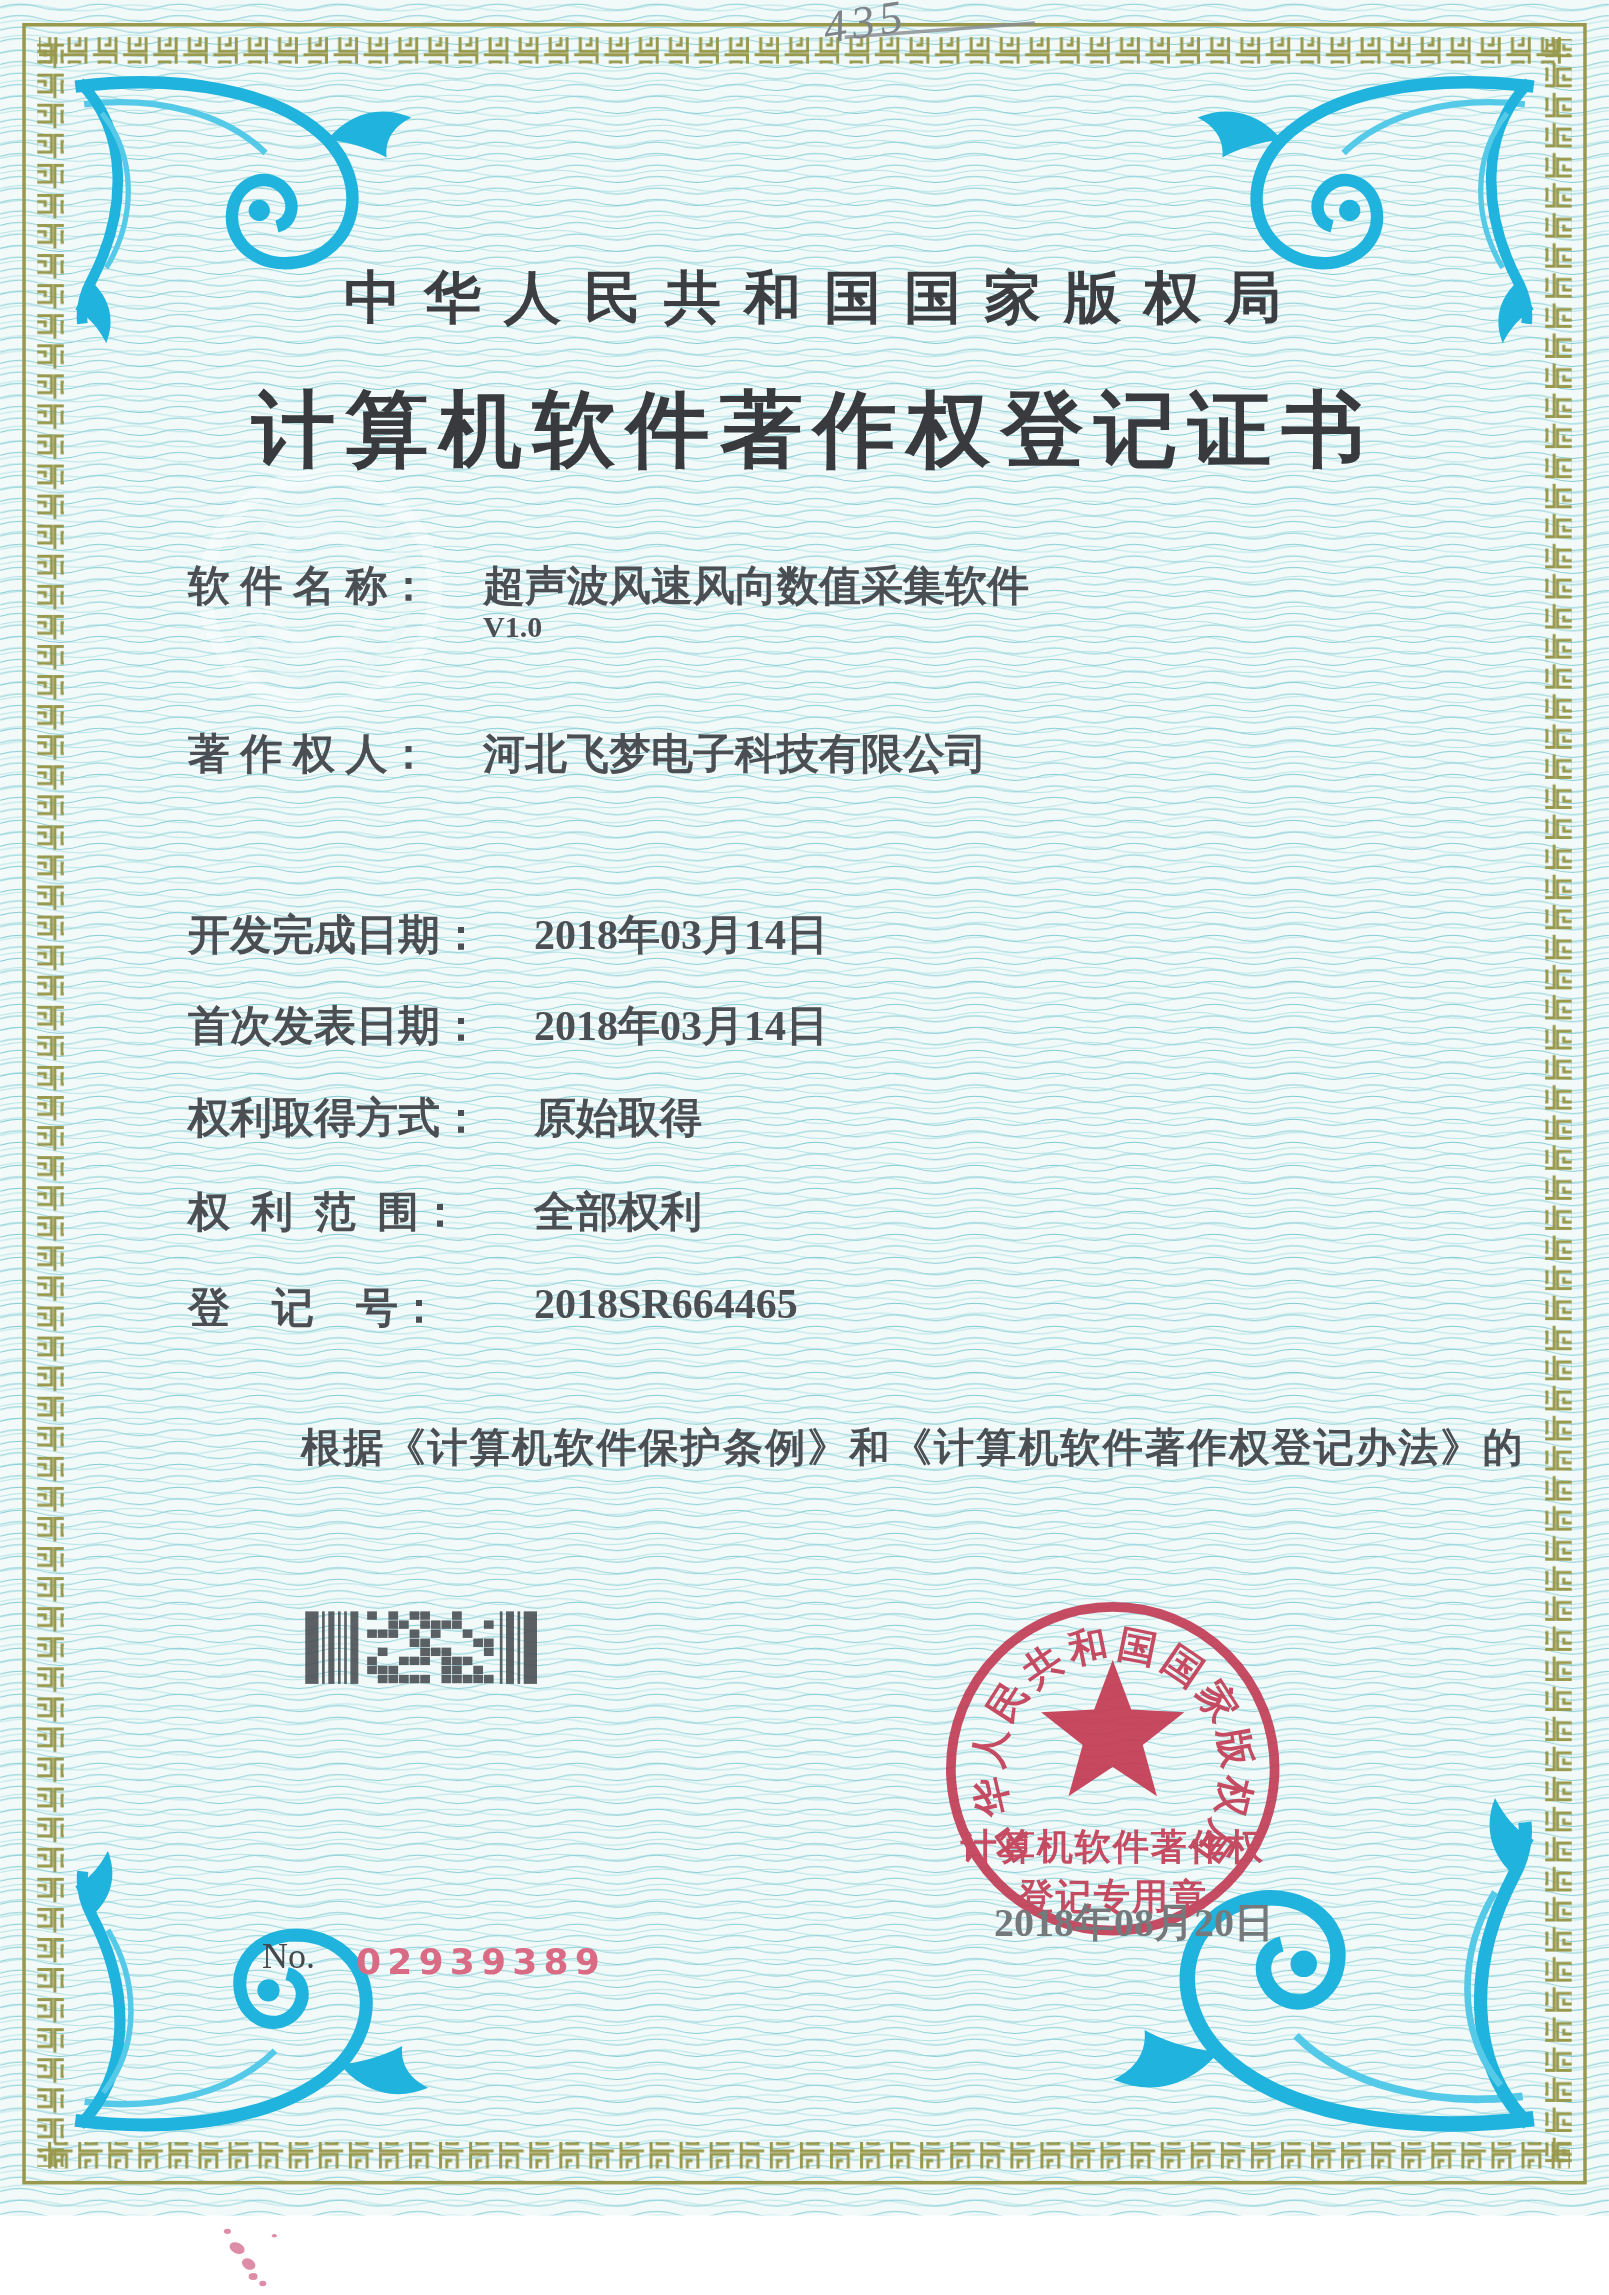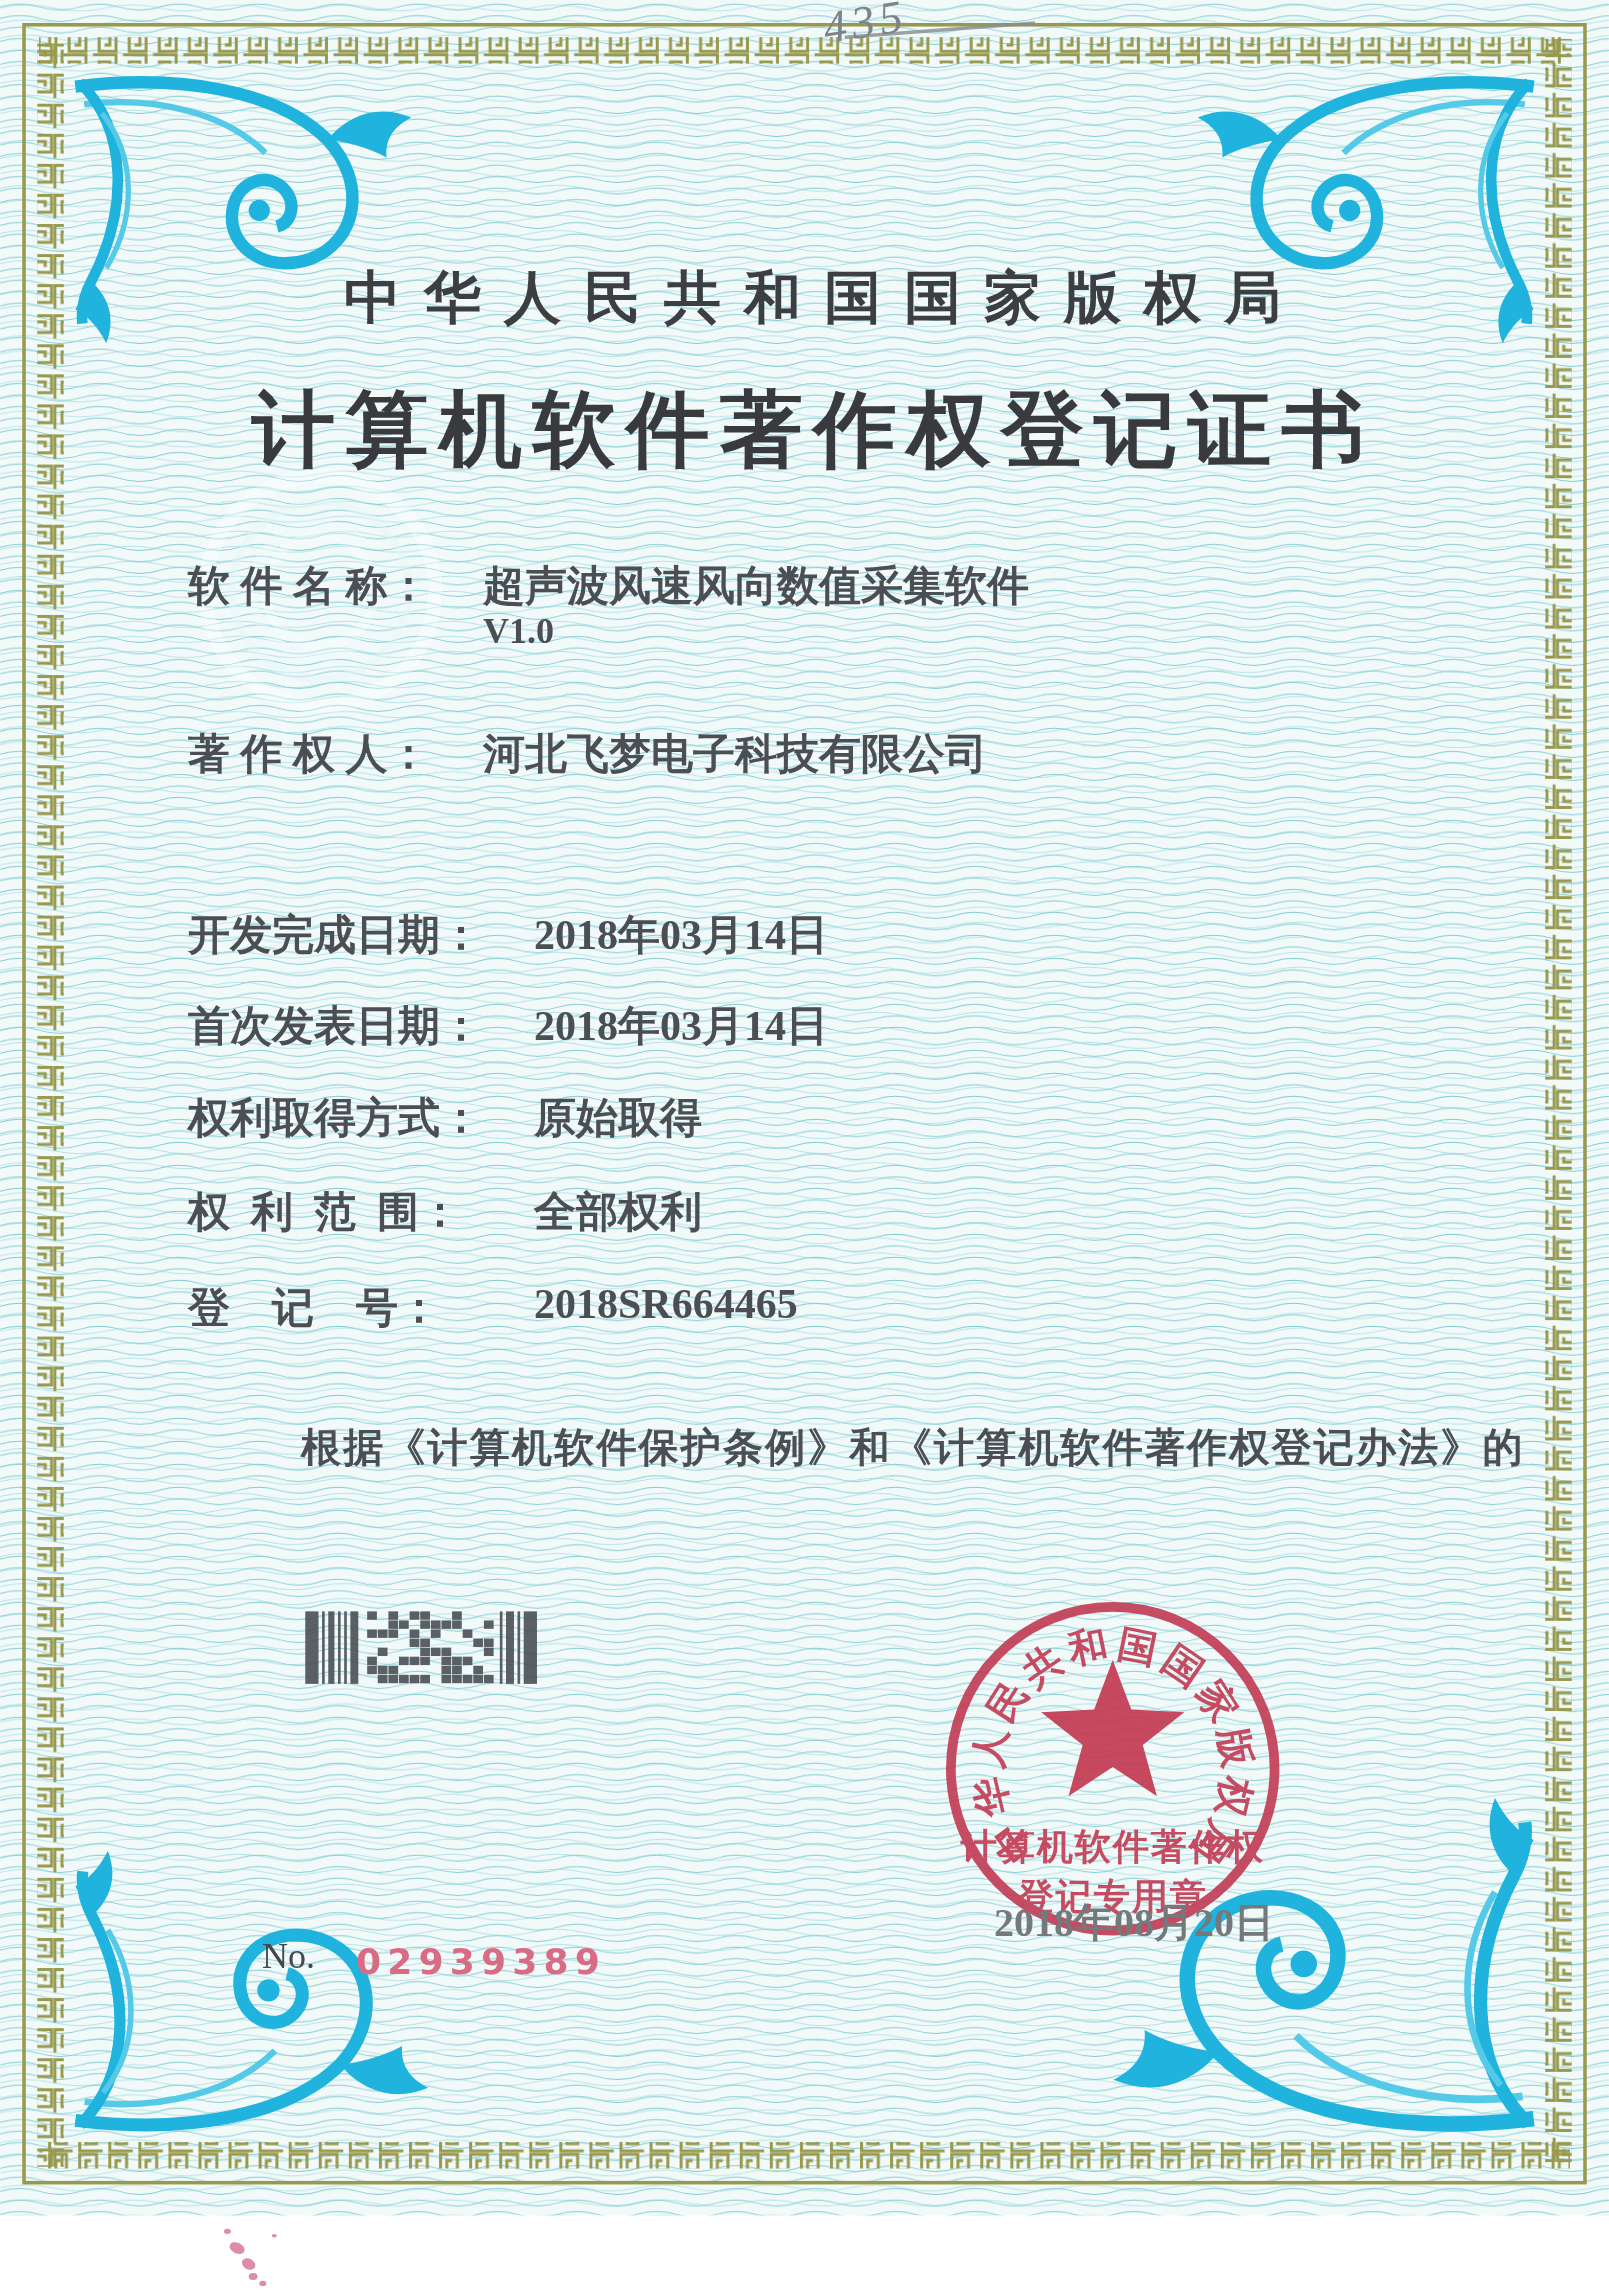--- a/index.html
+++ b/index.html
@@ -17,21 +17,21 @@
   .doctitle{
     left:0;top:375px;width:100%;text-align:center;
     font-size:83px;font-weight:700;letter-spacing:10.6px;padding-left:18px;box-sizing:border-box;
     color:#383a3d;
   }
   .certno{left:997px;top:485px;font-size:29px;font-weight:600;color:#595c60;letter-spacing:0.9px;white-space:pre;}
   .certno .cv{margin-left:25px;}
   .frow{left:0;top:0;width:100%;font-size:42px;font-weight:600;color:#4b4e52;}
   .frow .lab{position:absolute;left:188px;white-space:pre;}
   .frow .val{position:absolute;white-space:pre;}
-  .vline2{left:483px;top:610px;font-size:36px;font-weight:600;color:#4b4e52;}
+  .vline2{left:483px;top:610px;font-size:30px;font-weight:600;color:#4b4e52;}
   .stmt{font-size:40px;font-weight:600;letter-spacing:2.2px;color:#4b4e52;white-space:pre;}
   .sealdate{left:969px;top:1895px;width:305px;text-align:right;font-size:40px;color:#76797c;
     font-weight:600;letter-spacing:0;z-index:30;}
   .serial{left:262px;top:1935px;font-size:36px;color:#45474a;z-index:12;}
   .serialnum{left:356px;top:1941px;font-size:36px;color:#d96b84;letter-spacing:6.2px;
     font-family:"DejaVu Sans","Liberation Sans",sans-serif;font-weight:700;z-index:12;}
   .pencil{left:823px;top:-5.3px;font-size:46px;font-style:italic;color:#7e8388;
     transform:rotate(-9deg);z-index:40;letter-spacing:5.3px;}
 </style>
 </head>

